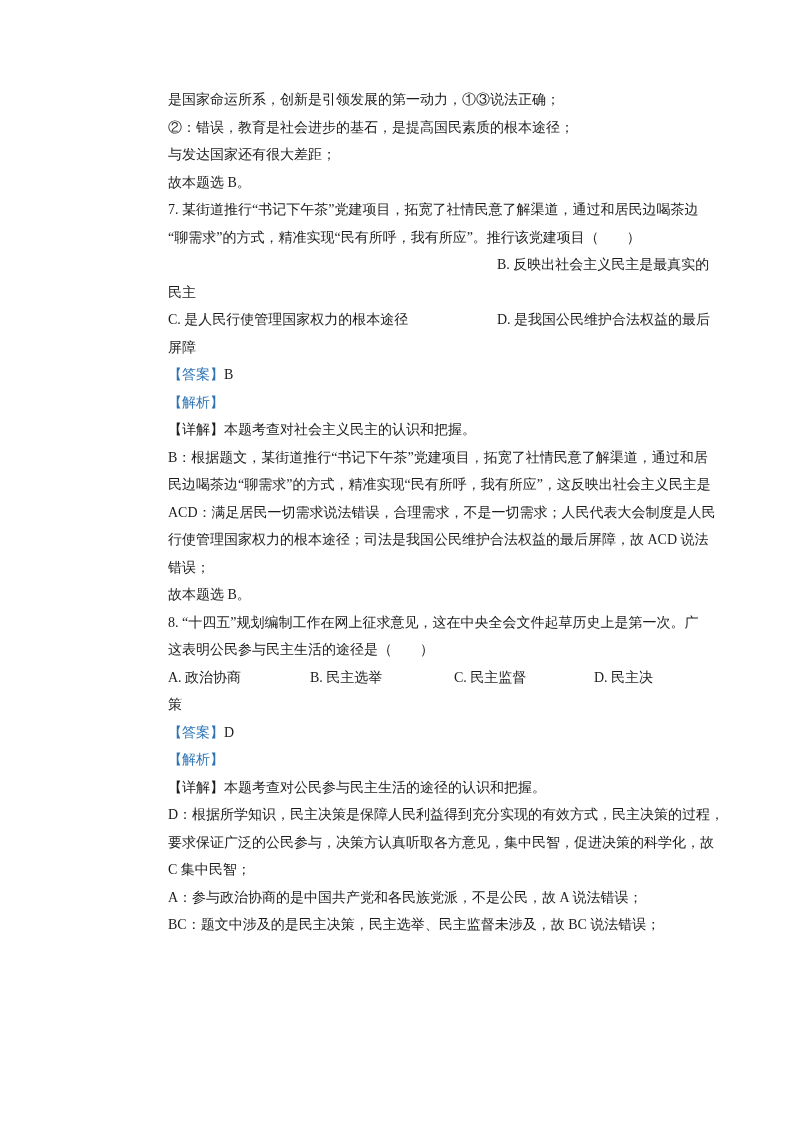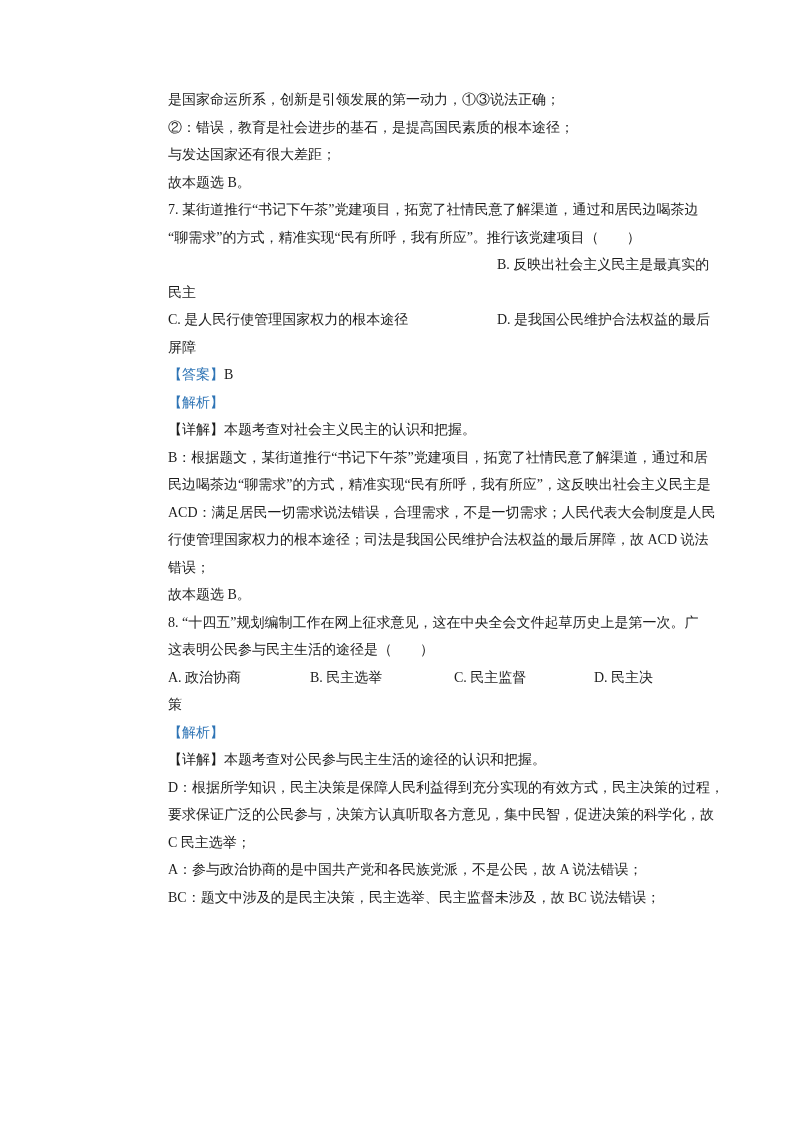--- a/index.html
+++ b/index.html
@@ -73,23 +73,26 @@
     <div class="line">8. “十四五”规划编制工作在网上征求意见，这在中央全会文件起草历史上是第一次。广</div>
     <div class="line">这表明公民参与民主生活的途径是（　　）</div>
     <div class="line">
       <span class="opt">A. 政治协商</span>
       <span class="opt-tab tab-q8-b">B. 民主选举</span>
       <span class="opt-tab tab-q8-c">C. 民主监督</span>
       <span class="opt-tab tab-q8-d">D. 民主决</span>
     </div>
     <div class="line">策</div>
     <div class="line">
+      <span class="label-blue">【答案】</span><span>D</span>
+    </div>
+    <div class="line">
       <span class="label-blue">【解析】</span>
     </div>
     <div class="line">【详解】本题考查对公民参与民主生活的途径的认识和把握。</div>
     <div class="line">D：根据所学知识，民主决策是保障人民利益得到充分实现的有效方式，民主决策的过程，</div>
     <div class="line">要求保证广泛的公民参与，决策方认真听取各方意见，集中民智，促进决策的科学化，故</div>
-    <div class="line">C 民主选举；</div>
+    <div class="line">C 集中民智；</div>
     <div class="line">A：参与政治协商的是中国共产党和各民族党派，不是公民，故 A 说法错误；</div>
     <div class="line">BC：题文中涉及的是民主决策，民主选举、民主监督未涉及，故 BC 说法错误；</div>
 
   </div>
 </div>
 
 </body></html>

